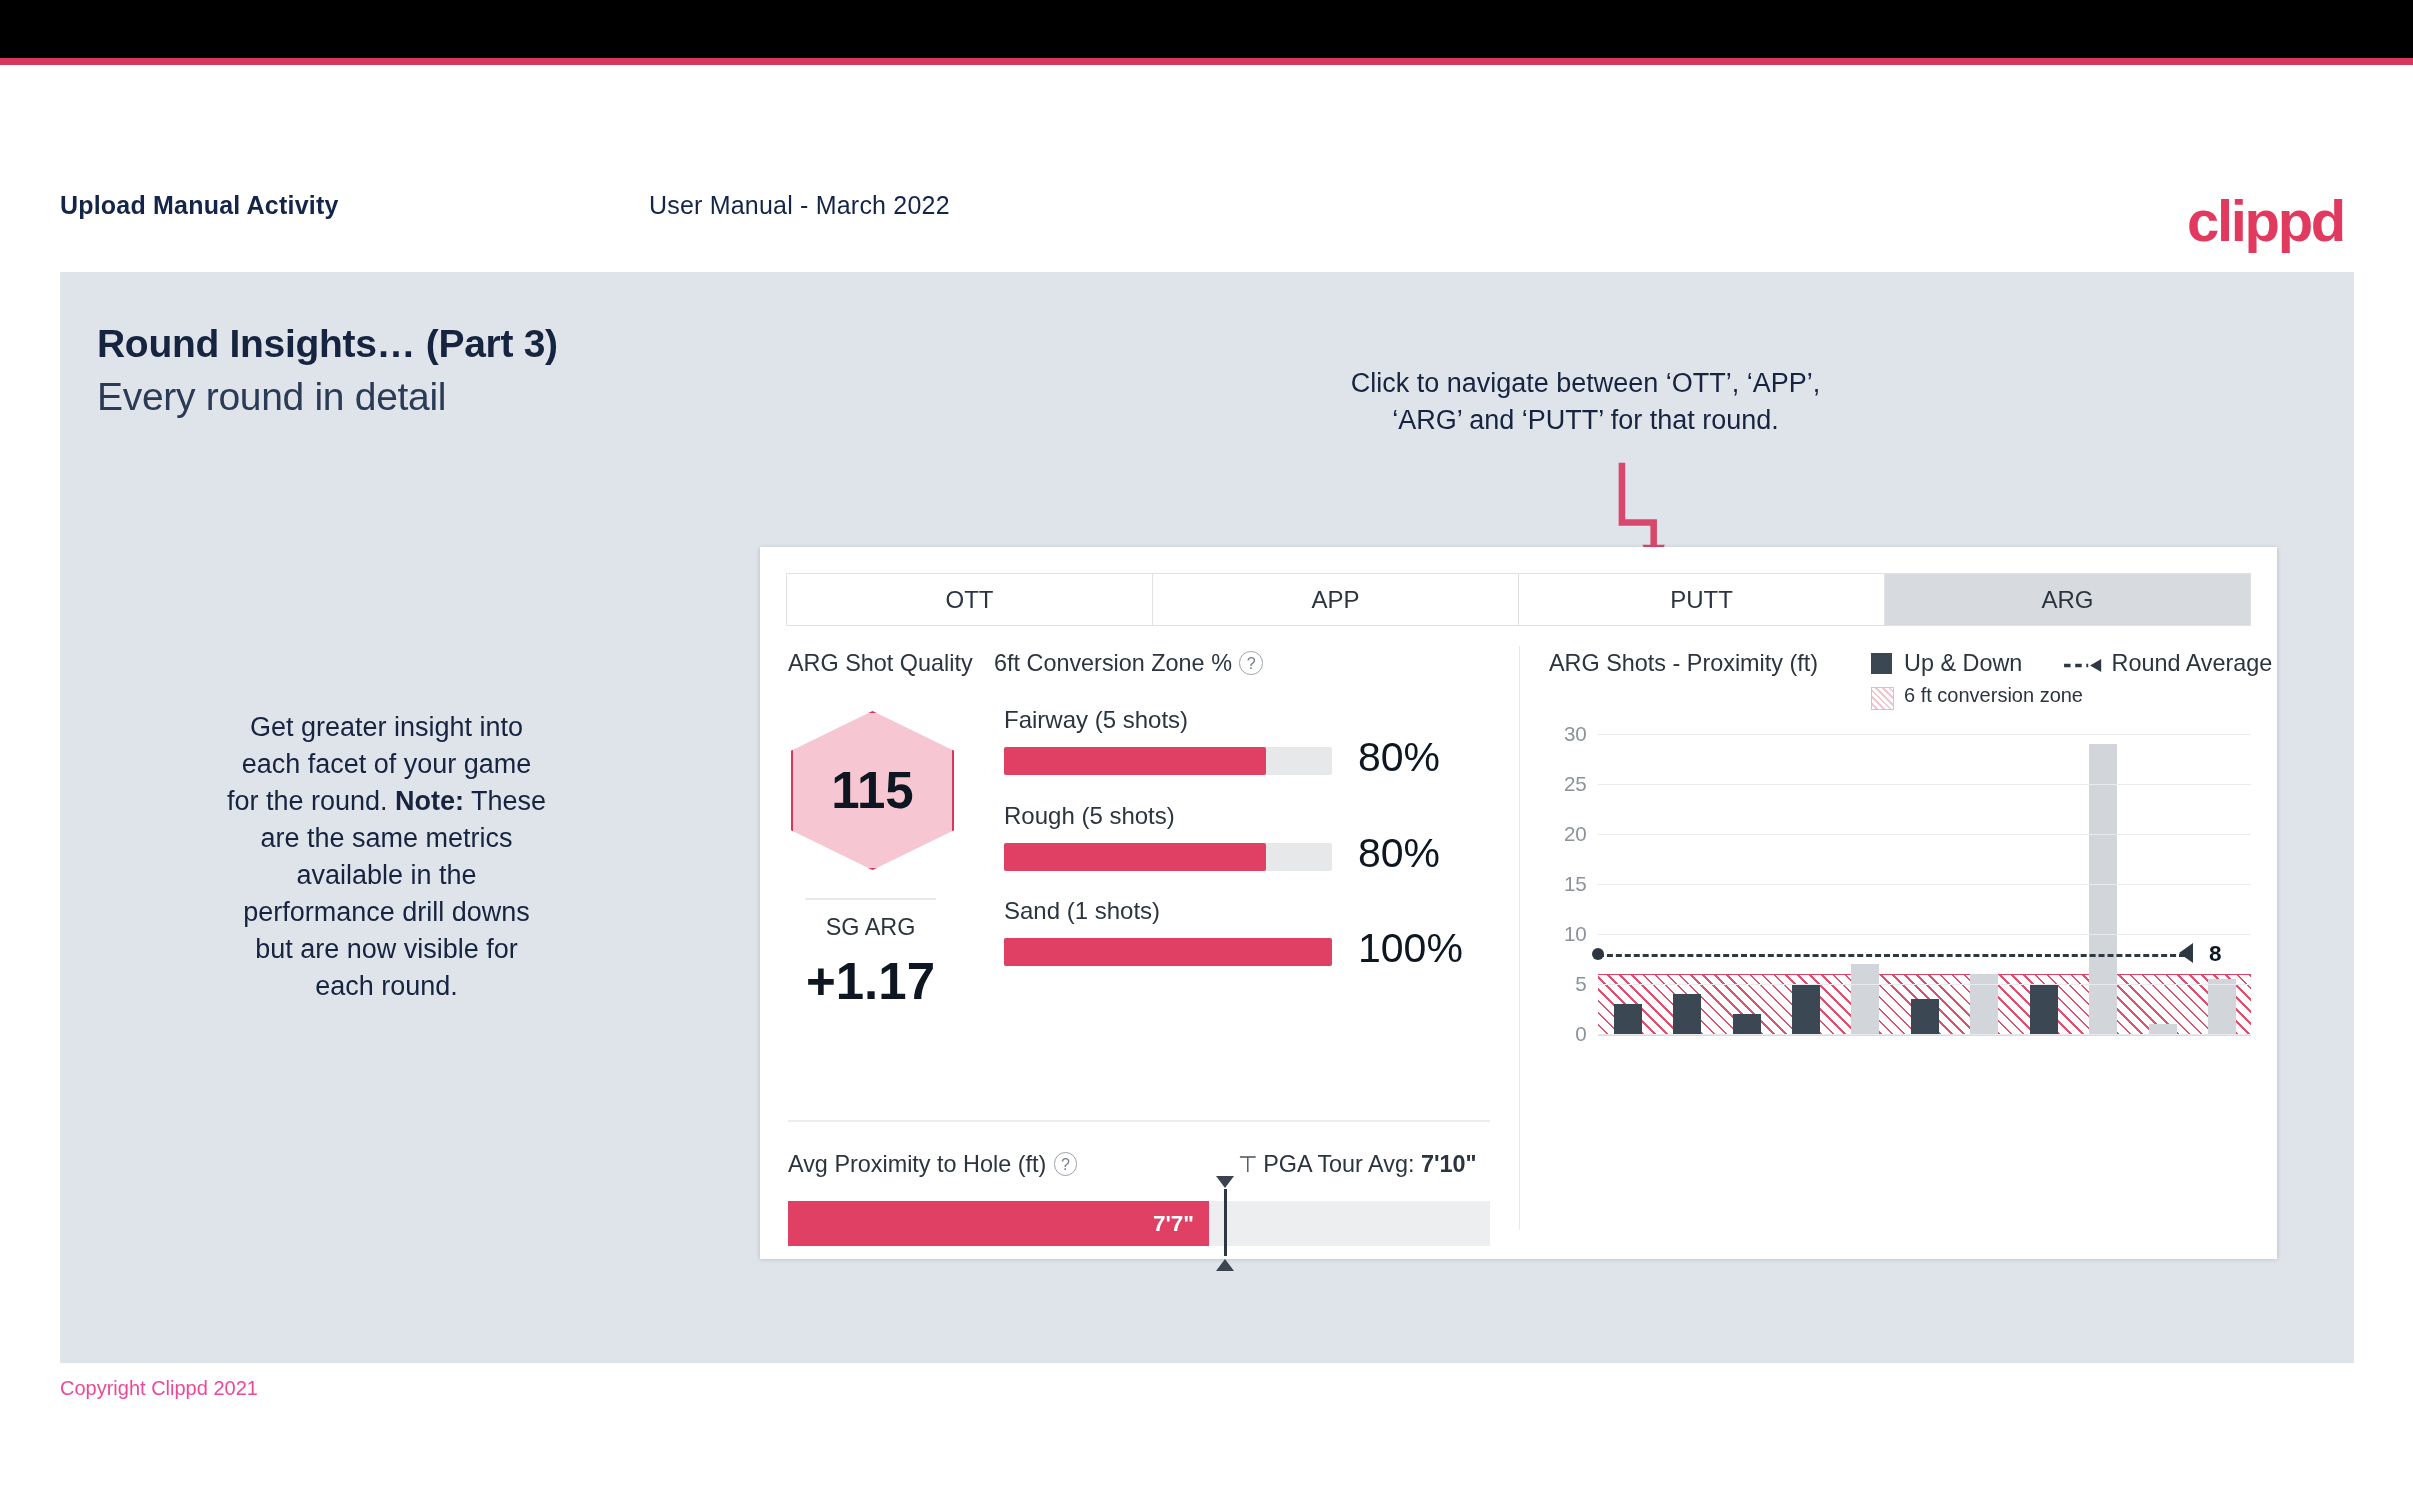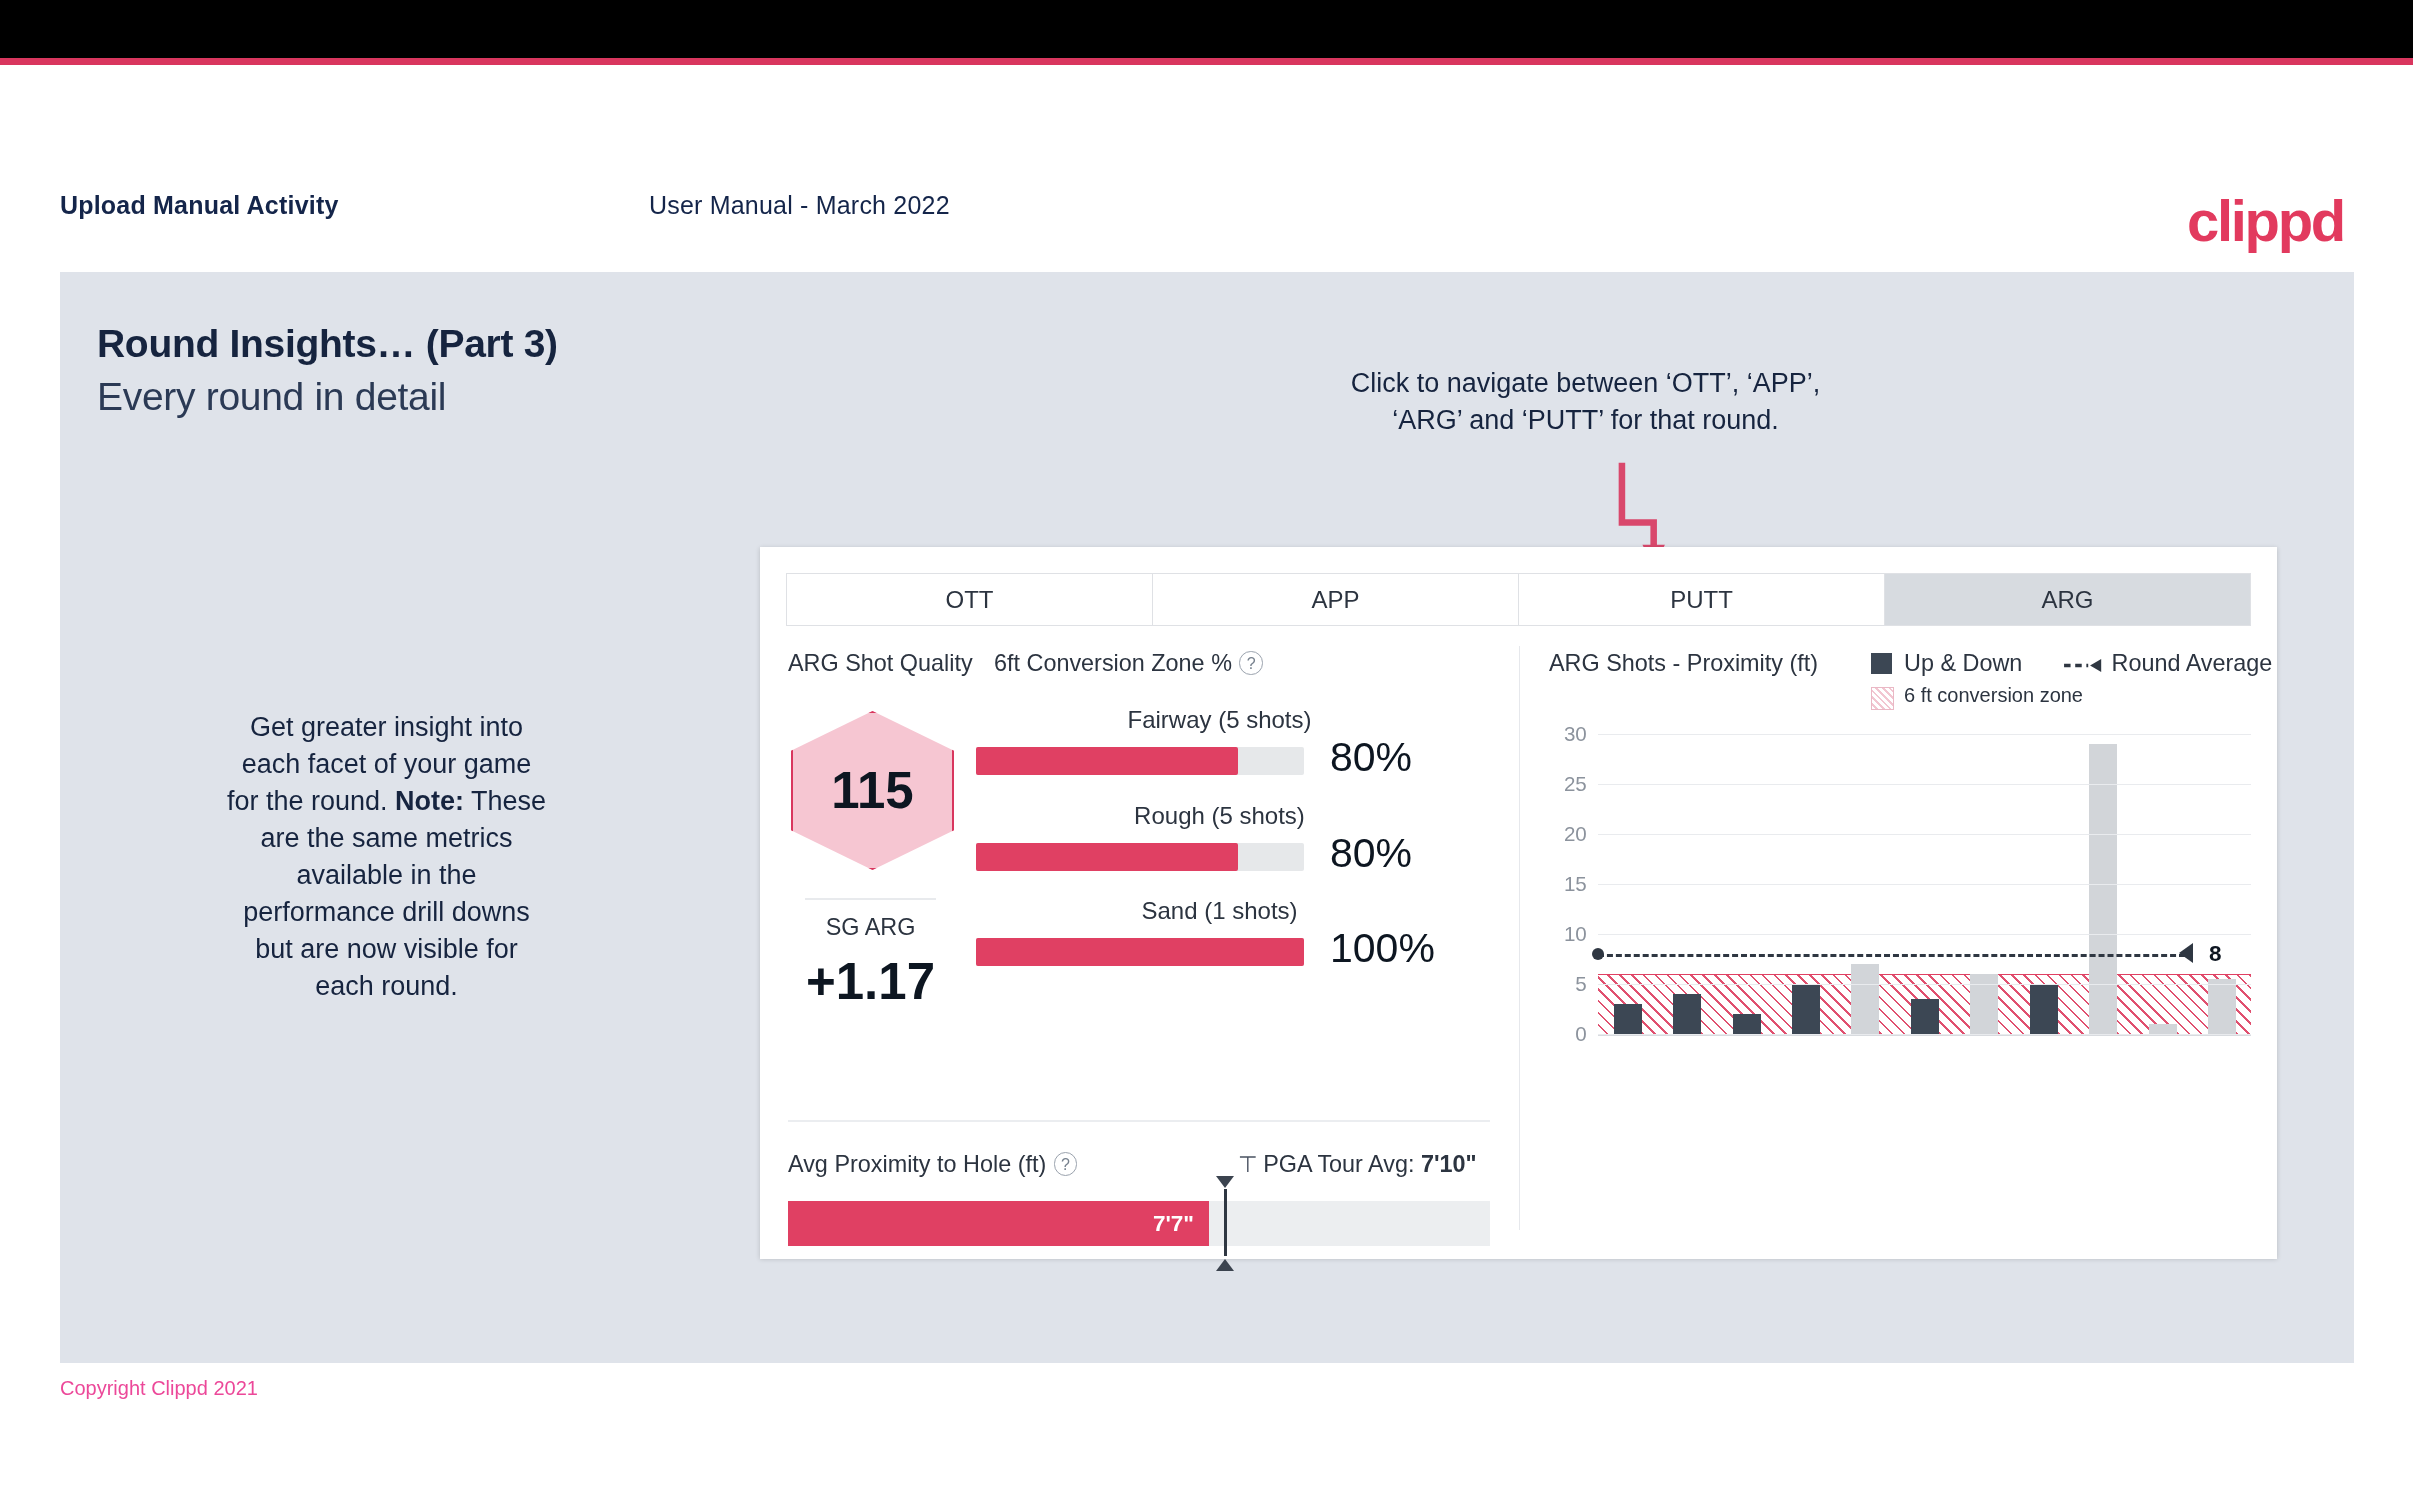--- a/index.html
+++ b/index.html
@@ -52,21 +52,21 @@
   .hexwrap{position:absolute;left:31px;top:164px;width:159px;height:155px;}
   .hex{width:159px;height:155px;background:#f6c6d2;border:2.8px solid #d9365e;
        clip-path:polygon(50% 0%,100% 25%,100% 75%,50% 100%,0% 75%,0% 25%);
        display:flex;align-items:center;justify-content:center;}
   .hexnum{font-size:51px;font-weight:700;color:#0d1621;}
 
   .sgdiv{position:absolute;left:45px;top:351px;width:131px;height:1.9px;background:#e8eaed;}
   .sglabel{position:absolute;left:31px;top:367px;width:159px;text-align:center;font-size:23.4px;color:#2c3440;}
   .sgval{position:absolute;left:31px;top:405px;width:159px;text-align:center;font-size:51px;font-weight:700;color:#0d1621;}
 
-  .conv-row{position:absolute;left:216px;width:487px;text-align:center;}
+  .conv-row{position:absolute;left:244px;width:487px;}
   .conv-name{font-size:24px;color:#2c3440;margin-bottom:13px;}
   .conv-track{height:28px;background:#e6e8ea;border-radius:1.9px;position:relative;width:328px;}
   .conv-fill{height:28px;background:#e04063;border-radius:1.9px;}
   .conv-pct{position:absolute;left:354px;top:-13px;font-size:41px;font-weight:400;color:#0d1621;}
 
   .hdiv{position:absolute;left:28px;top:573px;width:702px;height:1.9px;background:#ebedf0;}
 
   .prox-lbl{position:absolute;left:28px;top:604px;font-size:23.4px;color:#2c3440;}
   .pga{position:absolute;left:478px;top:604px;font-size:23.4px;color:#2c3440;}
   .pga b{font-weight:700;}

